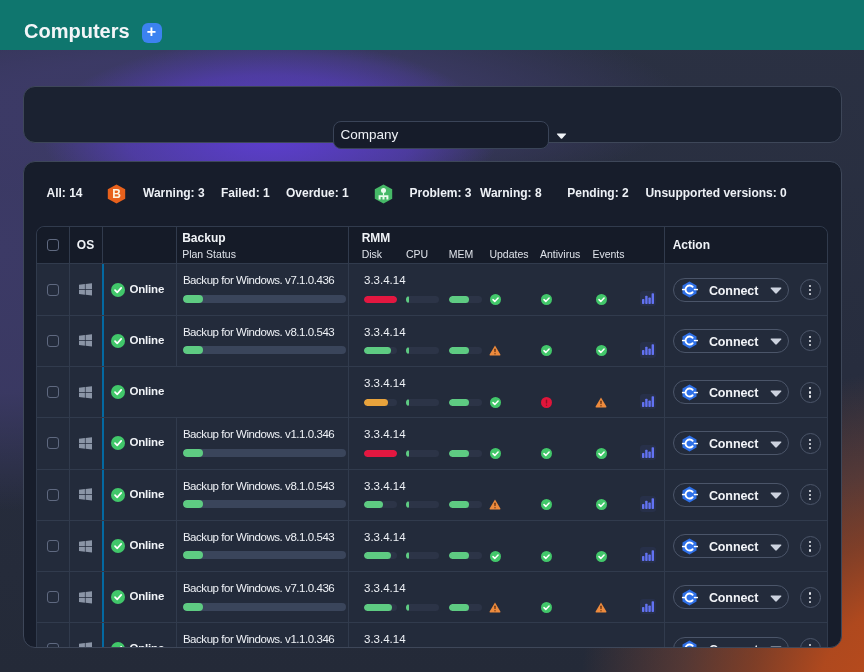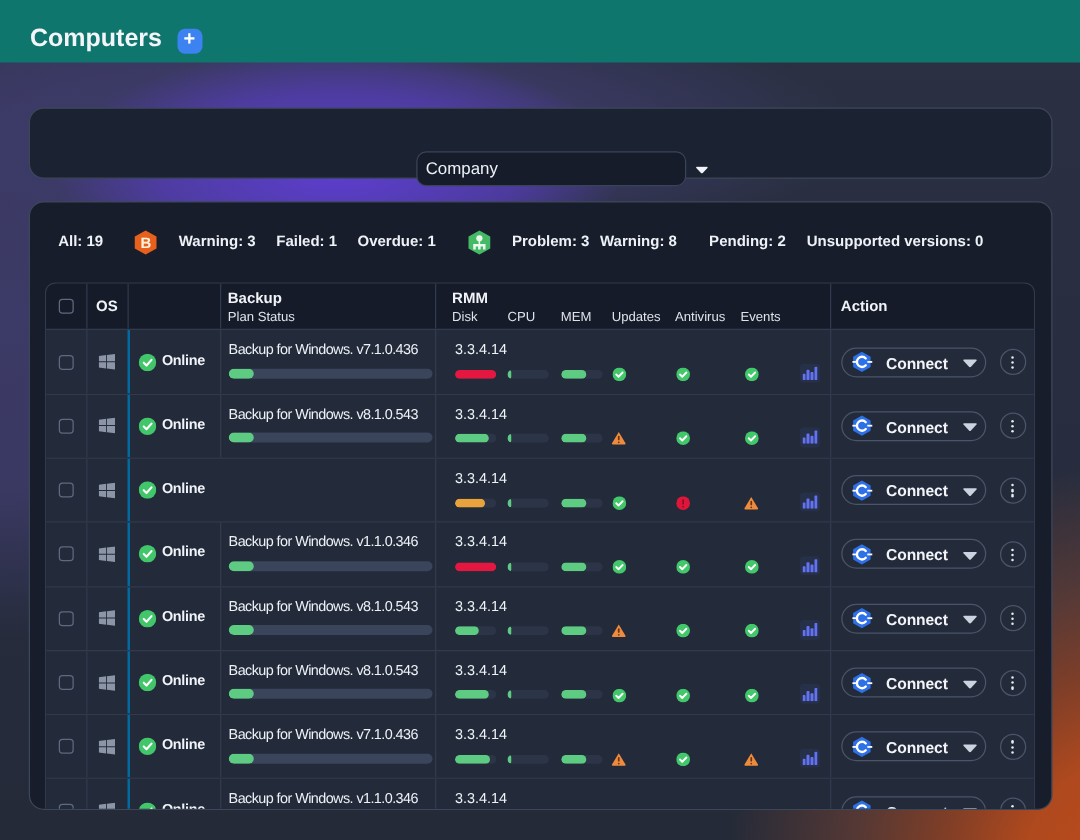--- a/index.html
+++ b/index.html
@@ -78,21 +78,21 @@
   <div class="sel">
     <span class="seltxt">Company</span>
     <span class="selcar">
         <svg width="11" height="6" viewBox="0 0 12 7">
           <path d="M1.2 0.5 H10.8 Q11.9 0.6 11.2 1.6 L6.8 6.3 Q6 7.1 5.2 6.3 L0.8 1.6 Q0.1 0.6 1.2 0.5 Z" fill="#f0f3f7"></path>
         </svg>
       </span>
   </div>
 </div>
 <div class="mcard">
-  <span class="stat" style="left:22.5px">All: 19</span>
+  <span class="stat" style="left:22.5px">All: 14</span>
     <span class="sic" style="left:82.5px">
       <svg width="19" height="20" viewBox="0 0 19 20">
         <polygon points="9.5,0.4 18.2,5.2 18.2,14.8 9.5,19.6 0.8,14.8 0.8,5.2" fill="#e8611c"></polygon>
         <text x="9.7" y="14.3" font-family="Liberation Sans, sans-serif" font-size="12" font-weight="bold" fill="#fdf4e0" text-anchor="middle">B</text>
       </svg>
     </span>
     <span class="stat" style="left:119px">Warning: 3</span>
     <span class="stat" style="left:197px">Failed: 1</span>
     <span class="stat" style="left:262px">Overdue: 1</span>
     <span class="sic" style="left:349.5px">

